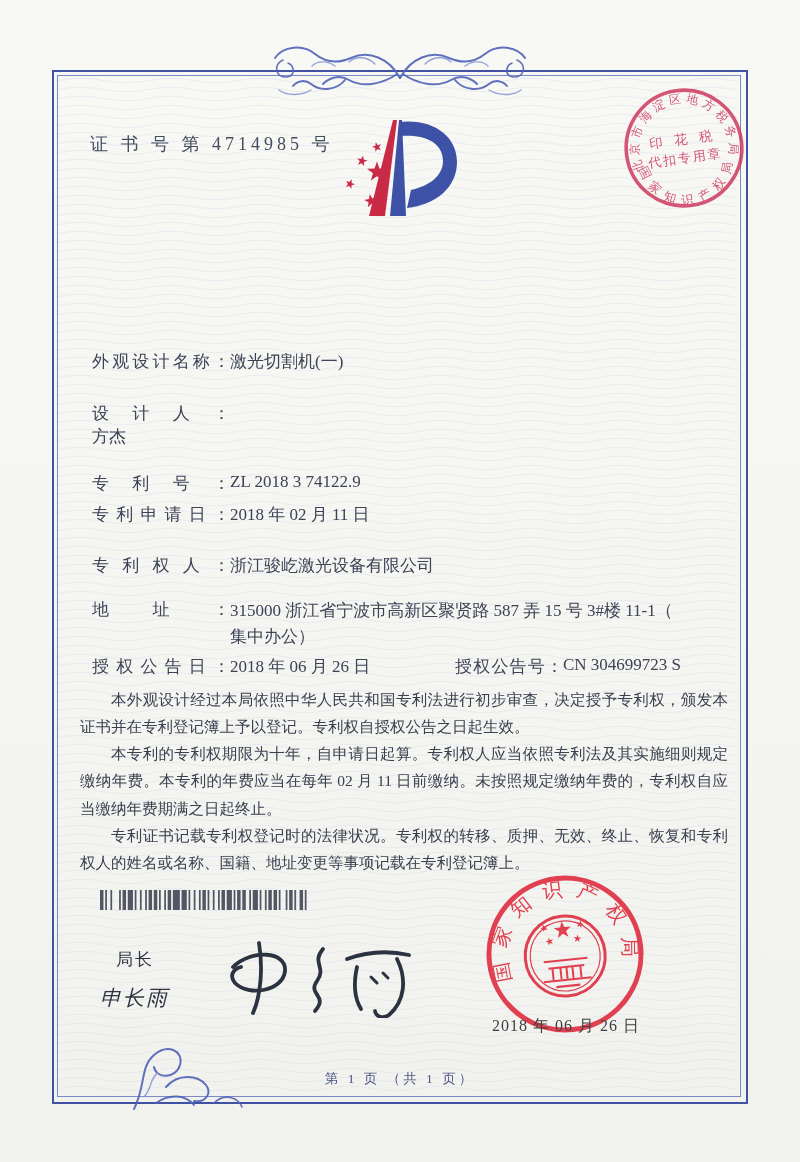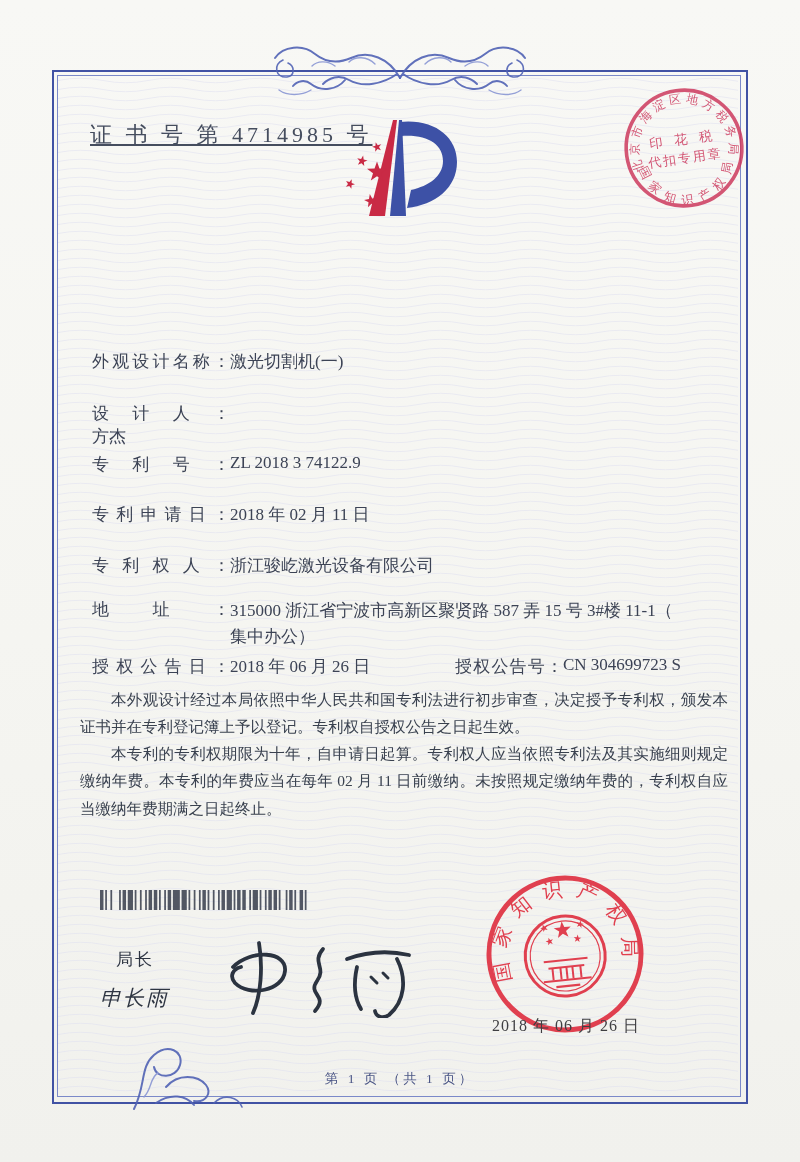--- a/index.html
+++ b/index.html
@@ -9,22 +9,22 @@
     font-family:"Liberation Serif","DejaVu Serif",serif;
   }
   
   .frame-outer { position:absolute; left:52px; top:70px; width:692px; height:1030px;
     border:2px solid #4152a4; }
   .frame-inner { position:absolute; left:57px; top:75px; width:682px; height:1020px;
     border:1px solid #7b89c9; }
   .guilloche { position:absolute; left:58px; top:76px; z-index:0; }
   .ornament { position:absolute; z-index:2; }
   
-  .cert-no { position:absolute; left:90px; top:120px; font-size:22px; letter-spacing:4px;
-    color:#454d5e; z-index:3;text-decoration:underline; }
+  .cert-no { position:absolute; left:90px; top:132px; font-size:18px; letter-spacing:4px;
+    color:#454d5e; z-index:3; }
   .logo { position:absolute; left:335px; top:116px; z-index:3; }
   .tax-stamp { position:absolute; left:620px; top:84px; z-index:6; opacity:.85; }
   .title { position:absolute; top:240px; left:0; width:100%; text-align:center;
     font-size:40px; font-weight:600; letter-spacing:7px; color:#2f3848; z-index:3; }
   
   .row { position:absolute; left:92px; display:flex; font-size:17px; color:#3c4355; z-index:3; }
   .f-label { width:138px; flex:none; text-align:justify; text-align-last:justify; }
   .f-value { padding-left:0; }
   .addr-value { width:500px; white-space:pre-line; line-height:1.55; }
   .pair2 { position:absolute; left:363px; top:0; display:flex; }
@@ -127,21 +127,21 @@
 
 
   <div class="row" style="top:350px;">
     <span class="f-label">外观设计名称：</span>
     <span class="f-value">激光切割机(一)</span>
   </div>
   <div class="row" style="top:402px;flex-direction:column;">
     <span class="f-label">设计人：</span>
     <span class="f-value">方杰</span>
   </div>
-  <div class="row" style="top:453px;">
+  <div class="row" style="top:472px;">
     <span class="f-label">专利号：</span>
     <span class="f-value">ZL 2018 3 74122.9</span>
   </div>
   <div class="row" style="top:503px;">
     <span class="f-label">专利申请日：</span>
     <span class="f-value">2018 年 02 月 11 日</span>
   </div>
   <div class="row" style="top:554px;">
     <span class="f-label">专利权人：</span>
     <span class="f-value">浙江骏屹激光设备有限公司</span>
@@ -156,20 +156,21 @@
     <span class="f-value">2018 年 06 月 26 日</span>
     <span class="pair2">
       <span class="f-label">授权公告号：</span>
       <span class="f-value">CN 304699723 S</span>
     </span>
   </div>
 
   <div class="body-text">
     <p>本外观设计经过本局依照中华人民共和国专利法进行初步审查，决定授予专利权，颁发本证书并在专利登记簿上予以登记。专利权自授权公告之日起生效。</p>
     <p>本专利的专利权期限为十年，自申请日起算。专利权人应当依照专利法及其实施细则规定缴纳年费。本专利的年费应当在每年 02 月 11 日前缴纳。未按照规定缴纳年费的，专利权自应当缴纳年费期满之日起终止。</p>
+    <p>专利证书记载专利权登记时的法律状况。专利权的转移、质押、无效、终止、恢复和专利权人的姓名或名称、国籍、地址变更等事项记载在专利登记簿上。</p>
   </div>
 
   <svg id="barcode-svg" class="barcode" width="210" height="20" preserveAspectRatio="none" viewBox="0 0 121 20">
       <rect x="0" y="0" width="2" height="20" fill="#3b4150" opacity="0.88"></rect>
       <rect x="3" y="0" width="1" height="20" fill="#3b4150" opacity="0.88"></rect>
       <rect x="6" y="0" width="1" height="20" fill="#3b4150" opacity="0.88"></rect>
       <rect x="11" y="0" width="1" height="20" fill="#3b4150" opacity="0.88"></rect>
       <rect x="13" y="0" width="2" height="20" fill="#3b4150" opacity="0.88"></rect>
       <rect x="16" y="0" width="3" height="20" fill="#3b4150" opacity="0.88"></rect>
       <rect x="20" y="0" width="1" height="20" fill="#3b4150" opacity="0.88"></rect>

